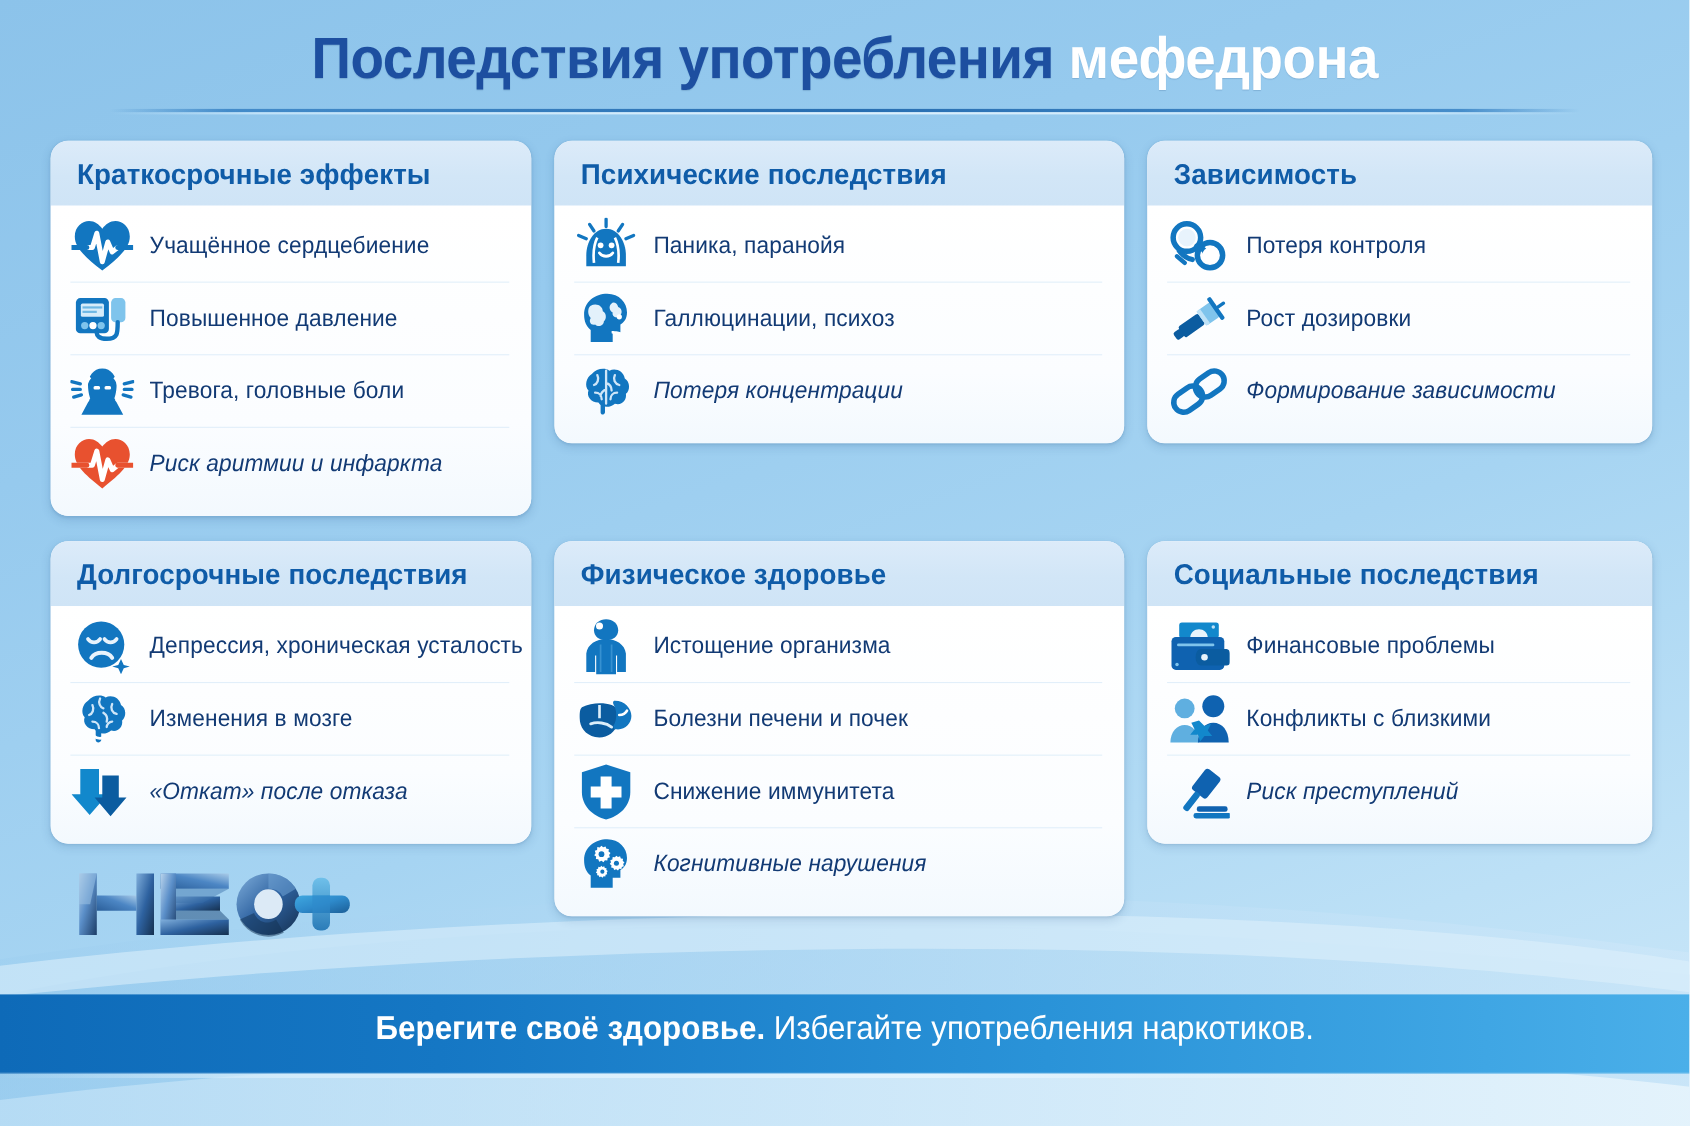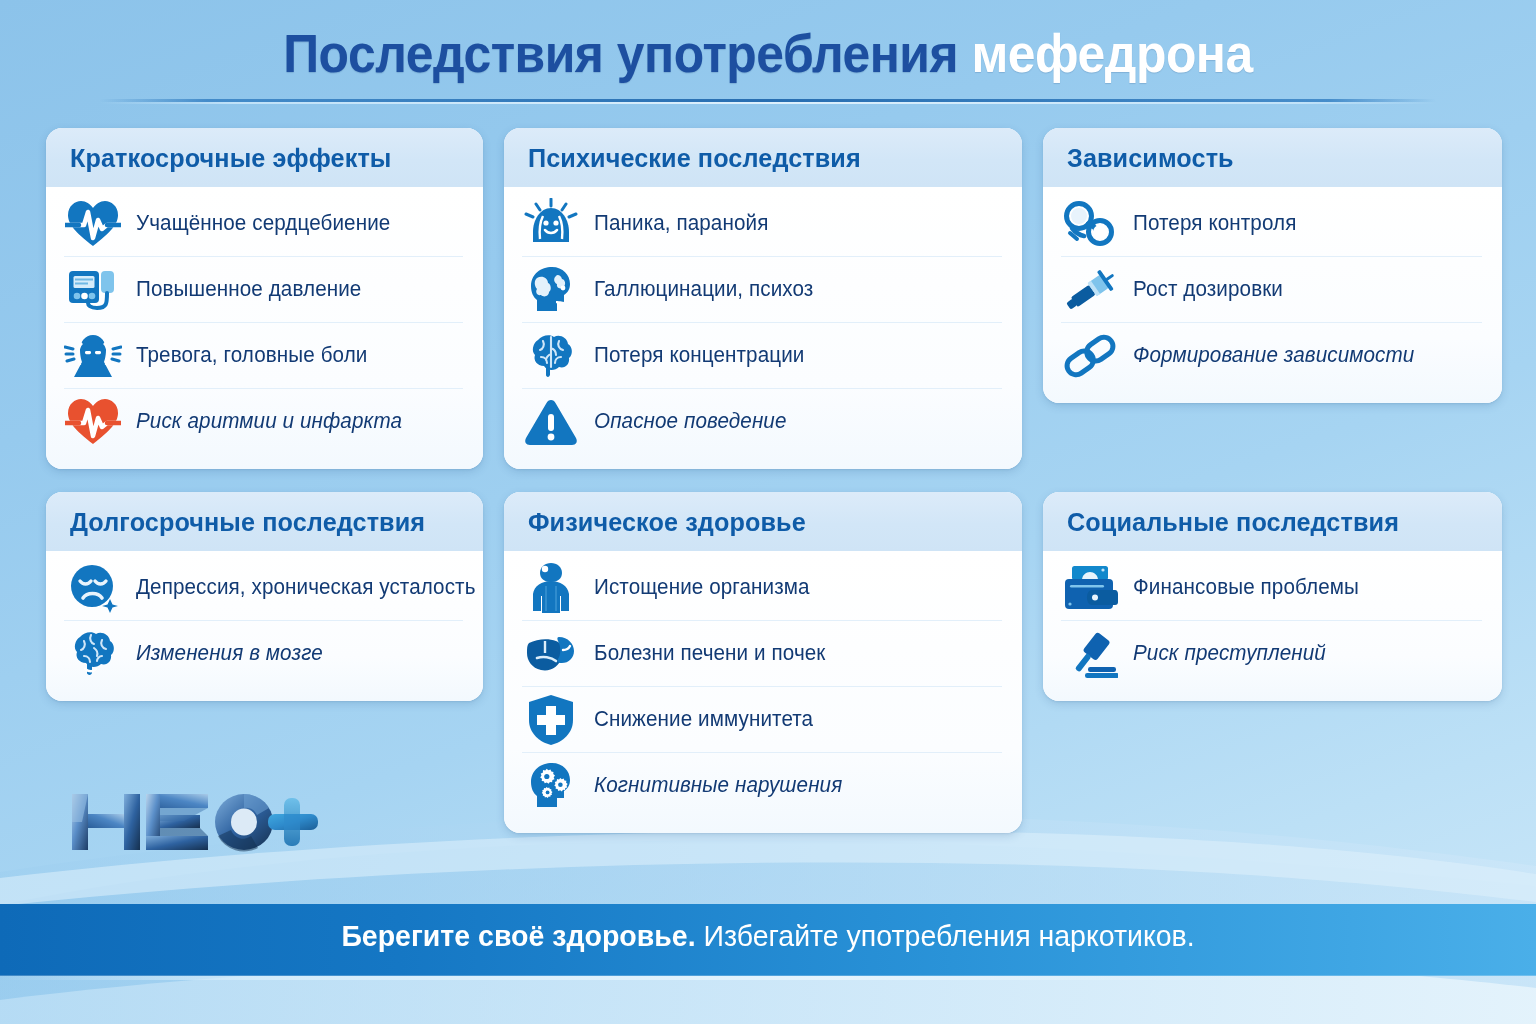--- a/index.html
+++ b/index.html
@@ -310,30 +310,20 @@
           <div class="row-icon">
             <svg width="56" height="52" viewBox="0 0 56 52">
               <path d="M15 10 C19 5 27 4 31 7 C36 4 44 7 45 14 C50 17 50 25 46 28 C47 34 42 39 36 37 C32 41 24 41 21 36 C14 36 10 30 12 25 C8 21 10 13 15 10 Z" fill="#1276C0"></path>
               <path d="M28 7 L28 37 M20 11 C22 15 20 19 17 20 M36 11 C34 15 36 19 40 20 M18 27 C22 27 24 30 24 33 M38 27 C34 27 32 30 32 33 M28 18 C31 19 33 22 33 25 M28 24 C25 25 23 28 23 30" fill="none" stroke="#CFE6F8" stroke-width="2.1" stroke-linecap="round"></path>
               <path d="M23 37 L23 45 C23 47 26 48 27 45 L27 37 Z" fill="#1276C0"></path>
             </svg>
           </div>
           <div class="row-label">Потеря концентрации</div>
         </div>
 
-        <div class="row">
-          <div class="row-icon">
-            <svg width="56" height="50" viewBox="0 0 56 50">
-              <path d="M28 3 C30 3 31.5 4 32.5 6 L53 41 C55 45 53 48 49 48 L7 48 C3 48 1 45 3 41 L23.5 6 C24.5 4 26 3 28 3 Z" fill="#1276C0"></path>
-              <rect x="25" y="17" width="6" height="17" rx="3" fill="#FFFFFF"></rect>
-              <circle cx="28" cy="40" r="3.4" fill="#FFFFFF"></circle>
-            </svg>
-          </div>
-          <div class="row-label">Опасное поведение</div>
-        </div>
 
       </div>
     </div>
 
     <div class="card">
       <div class="card-header">
         <div class="card-title">Зависимость</div>
       </div>
       <div class="card-body">
 
@@ -407,20 +397,29 @@
             <svg width="56" height="52" viewBox="0 0 56 52">
               <path d="M15 9 C19 4 27 3 31 6 C36 3 44 6 45 13 C50 16 50 24 46 27 C47 33 42 38 36 36 C32 40 24 40 21 35 C14 35 10 29 12 24 C8 20 10 12 15 9 Z" fill="#1276C0"></path>
               <path d="M26 7 C24 11 26 15 29 16 M19 13 C21 17 19 21 16 22 M37 12 C35 16 37 20 41 21 M19 28 C23 28 25 31 25 34 M37 28 C34 28 32 31 32 33 M29 20 C32 22 33 25 32 28" fill="none" stroke="#CFE6F8" stroke-width="2.1" stroke-linecap="round"></path>
               <path d="M22 36 L22 45 C22 47 26 48 27 45 L27 36 Z" fill="#1276C0"></path>
               <path d="M20 41 C24 44 28 44 31 41" fill="none" stroke="#FFFFFF" stroke-width="2.4" stroke-linecap="round"></path>
             </svg>
           </div>
           <div class="row-label">Изменения в мозге</div>
         </div>
 
+        <div class="row">
+          <div class="row-icon">
+            <svg width="56" height="52" viewBox="0 0 56 52">
+              <path d="M8 5 L25 5 L25 28 L33 28 L16.5 47 L0 28 L8 28 Z" fill="#1288CC"></path>
+              <path d="M28 11 L43 11 L43 31 L50 31 L35.5 48 L21 31 L28 31 Z" fill="#0B5CA0"></path>
+            </svg>
+          </div>
+          <div class="row-label">«Откат» после отказа</div>
+        </div>
 
       </div>
     </div>
 
     <div class="card">
       <div class="card-header">
         <div class="card-title">Физическое здоровье</div>
       </div>
       <div class="card-body">
 
@@ -495,20 +494,32 @@
               <rect x="3" y="15" width="48" height="30" rx="4" fill="#0F62B0"></rect>
               <rect x="8" y="21" width="34" height="2.6" rx="1.3" fill="#7FC4EC" stroke-dasharray="4 3"></rect>
               <path d="M30 26 L53 26 C55 26 56 28 56 30 L56 38 C56 40 55 41 53 41 L30 41 C27 41 25 38 25 33.5 C25 29 27 26 30 26 Z" fill="#0B5CA0"></path>
               <circle cx="33" cy="33.5" r="3" fill="#E8F4FC"></circle>
               <circle cx="8" cy="40" r="1.6" fill="#7FC4EC"></circle>
             </svg>
           </div>
           <div class="row-label">Финансовые проблемы</div>
         </div>
 
+        <div class="row">
+          <div class="row-icon">
+            <svg width="56" height="50" viewBox="0 0 56 50">
+              <circle cx="15" cy="15" r="9" fill="#5FAFE0"></circle>
+              <path d="M2 46 C2 36 8 30 15 30 C22 30 28 36 28 46 Z" fill="#5FAFE0"></path>
+              <circle cx="41" cy="13" r="10" fill="#0F62B0"></circle>
+              <path d="M27 46 C27 35 33 28 41 28 C49 28 55 35 55 46 Z" fill="#0F62B0"></path>
+              <path d="M28 26 L33 31 L39 29 L36 35 L40 40 L33 40 L29 45 L27 39 L20 39 L24 34 L21 28 Z" fill="#1288CC"></path>
+            </svg>
+          </div>
+          <div class="row-label">Конфликты с близкими</div>
+        </div>
 
         <div class="row">
           <div class="row-icon">
             <svg width="56" height="50" viewBox="0 0 56 50">
               <g transform="rotate(38 28 25)">
                 <rect x="20" y="3" width="17" height="24" rx="3" fill="#0F62B0"></rect>
                 <rect x="25" y="26" width="6" height="20" rx="2.5" fill="#1276C0"></rect>
               </g>
               <rect x="26" y="38" width="28" height="5" rx="2.2" fill="#0F62B0"></rect>
               <rect x="23" y="44" width="34" height="5" rx="2.2" fill="#1276C0"></rect>

